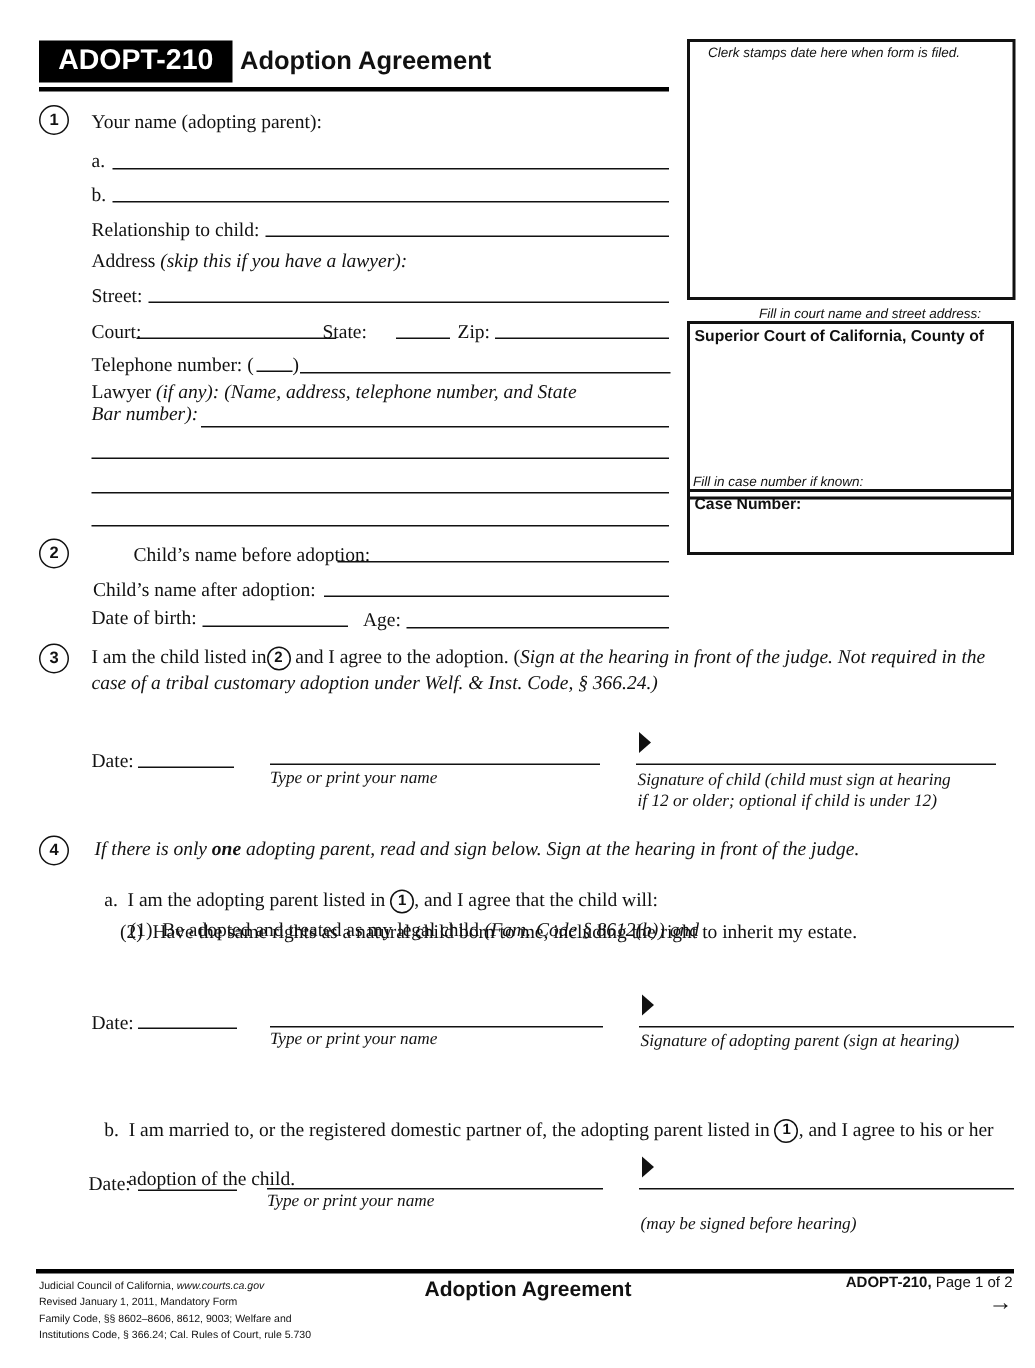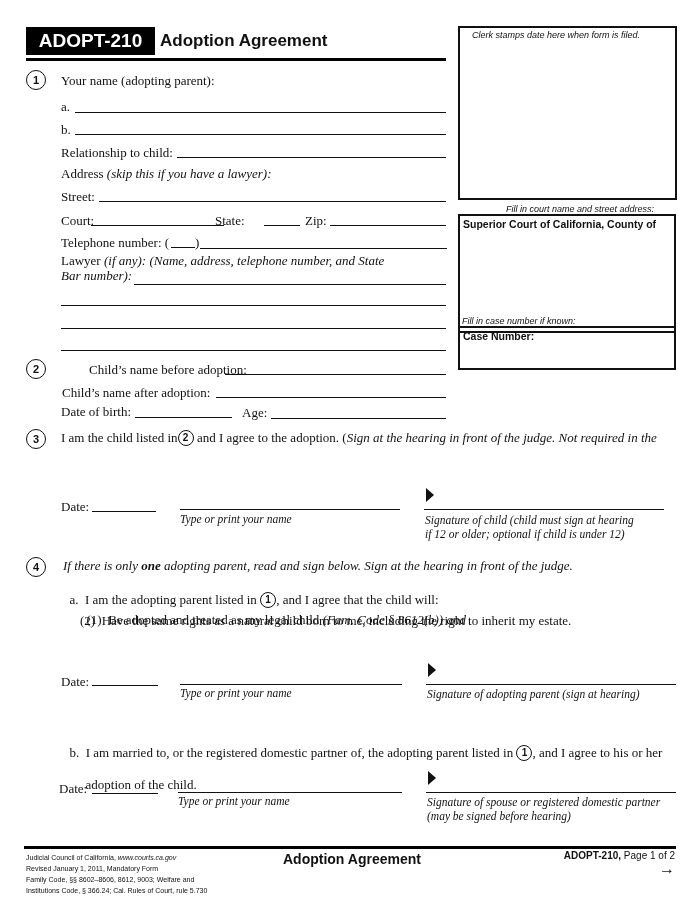--- a/index.html
+++ b/index.html
@@ -84,20 +84,21 @@
 <input class="field" style="left: 216px; top: 383px; width: 230px;" value="">
 <div class="abs" style="left:61px;top:404px;">Date of birth:</div>
 <input class="field" style="left: 135px; top: 403px; width: 97px;" value="">
 <div class="abs" style="left:242px;top:405px;">Age:</div>
 <input class="field" style="left: 271px; top: 404px; width: 175px;" value="">
 
 <div class="circ" style="left:26px;top:429px;">3</div>
 <div class="abs" style="left:61px;top:430px;width:615px;line-height:16px;">
   <span>I am the child listed in</span><span class="circ-sm">2</span>
   <span>and I agree to the adoption. (</span><span class="it">Sign at the hearing in front of the judge. Not required in the</span><br>
+  <span class="it">case of a tribal customary adoption under Welf. &amp; Inst. Code, § 366.24.)</span>
 </div>
 
 <div class="abs" style="left:61px;top:499px;">Date:</div>
 <input class="field" style="left: 92px; top: 497px; width: 64px;">
 <input class="field" style="left: 180px; top: 495px; width: 220px;">
 <div class="abs caption" style="left:180px;top:512px;">Type or print your name</div>
 <div class="tri" style="left:426px;top:488px;"></div>
 <input class="field" style="left: 424px; top: 495px; width: 240px;">
 <div class="abs caption" style="left:425px;top:513px;">
   <span>Signature of child (child must sign at hearing</span><br>
@@ -131,21 +132,21 @@
   <span style="padding-left:16px;">adoption of the child.</span>
 </div>
 
 <div class="abs" style="left:59px;top:781px;">Date:</div>
 <input class="field" style="left: 92px; top: 779px; width: 66px;">
 <input class="field" style="left: 178px; top: 778px; width: 224px;">
 <div class="abs caption" style="left:178px;top:794px;">Type or print your name</div>
 <div class="tri" style="left:428px;top:771px;"></div>
 <input class="field" style="left: 426px; top: 778px; width: 250px;">
 <div class="abs caption" style="left:427px;top:795px;">
-  <span>Signature of spouse or registered domestic partner</span><br>
+  <br>
   <span>(may be signed before hearing)</span>
 </div>
 
 <div class="abs" style="left:24px;top:846px;width:652px;height:3px;background:#000;"></div>
 <div class="abs sans" style="left:26px;top:852px;font-size:7px;line-height:11px;">
   <span>Judicial Council of California,</span>
   <span class="it">www.courts.ca.gov</span><br>
   <span>Revised January 1, 2011, Mandatory Form</span><br>
   <span>Family Code, §§ 8602–8606, 8612, 9003; Welfare and</span><br>
   <span>Institutions Code, § 366.24; Cal. Rules of Court, rule 5.730</span>

